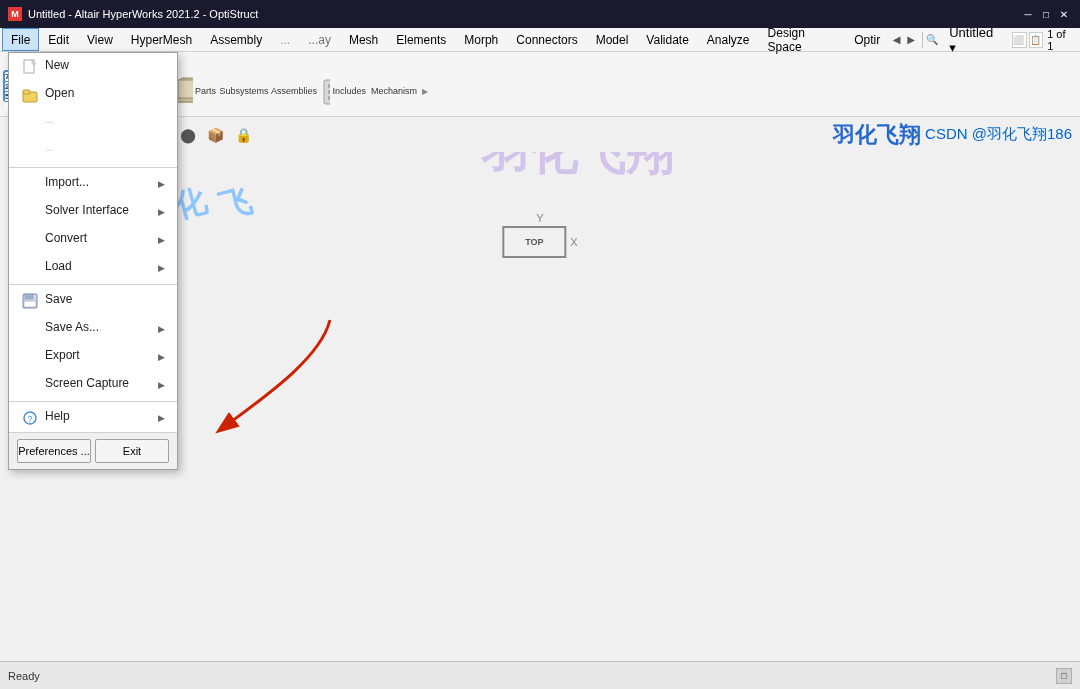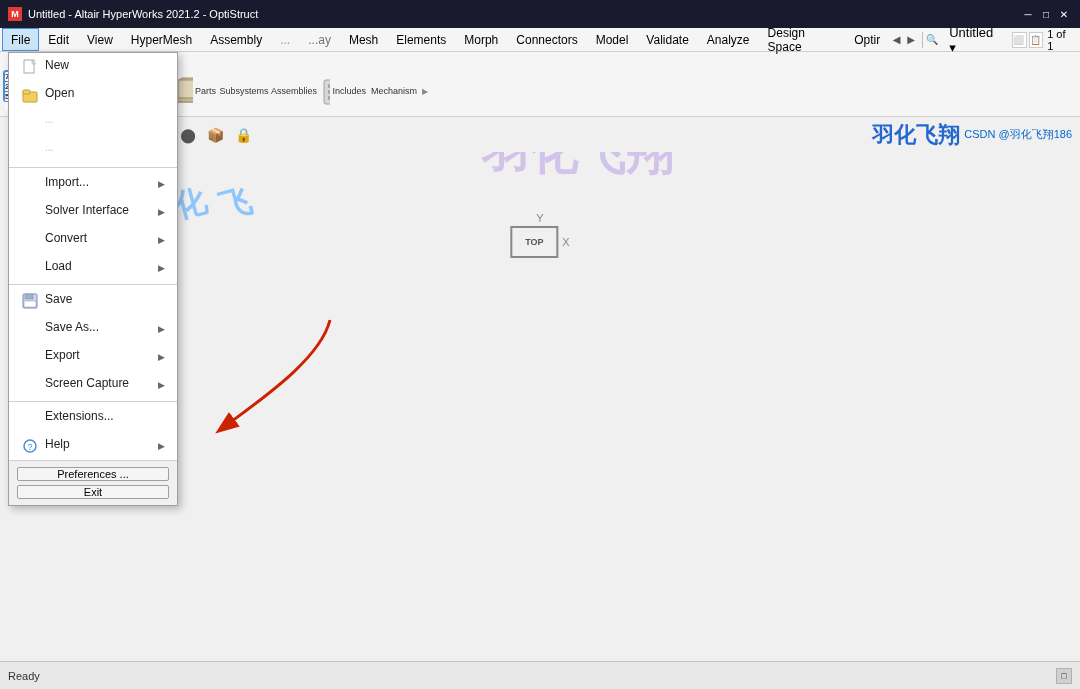--- a/index.html
+++ b/index.html
@@ -226,21 +226,20 @@
       height: 1px;
       background: #d0d0d0;
       margin: 2px 0;
     }
     .dropdown-footer {
       display: flex;
       gap: 4px;
       padding: 6px 8px;
       border-top: 1px solid #d0d0d0;
       background: #f0f0f0;
-      flex-direction: column;
     }
     .footer-btn {
       flex: 1;
       height: 24px;
       border: 1px solid #a0a0a0;
       background: #f5f5f5;
       cursor: pointer;
       font-size: 11px;
       display: flex;
       align-items: center;
@@ -461,39 +460,39 @@
       <span style="display:inline-block;transform:rotate(-15deg);margin-right:4px;">羽</span>
       <span style="display:inline-block;transform:rotate(-15deg);margin-right:4px;">化</span>
       <span style="display:inline-block;transform:rotate(-15deg);">飞</span>
     </div>
 
     <div class="watermark" style="top:35%;left:50%;transform:translate(-30%,-50%);">羽化飞翔</div>
 
     <div style="position:absolute;top:60px;left:50%;transform:translateX(-50%);">
       <div style="font-size:11px;color:#888;text-align:center;margin-bottom:2px;">Y</div>
       <div style="display:flex;align-items:center;gap:0;">
-        <div style="width:48px;height:32px;border:2px solid #888;background:#f0f0f0;display:flex;align-items:center;justify-content:center;font-size:9px;font-weight:bold;color:#555;">TOP</div>
+        <div style="width:64px;height:32px;border:2px solid #888;background:#f0f0f0;display:flex;align-items:center;justify-content:center;font-size:9px;font-weight:bold;color:#555;">TOP</div>
         <div style="font-size:11px;color:#888;margin-left:4px;">X</div>
       </div>
     </div>
 
     <div style="position:absolute;bottom:0;left:0;right:0;height:36px;background:#f0f0f0;border-top:1px solid #d0d0d0;display:flex;align-items:center;padding:0 8px;gap:4px;">
       <div class="bottom-tool-icon">👁</div>
       <div class="bottom-tool-icon">⚙</div>
       <div class="bottom-tool-icon">🔗</div>
       <div class="bottom-tool-icon">📌</div>
       <div class="bottom-tool-icon">🚫</div>
       <div class="bottom-tool-icon">✦</div>
       <div class="bottom-tool-icon">⬤</div>
       <div class="bottom-tool-icon">📦</div>
       <div class="bottom-tool-icon">🔒</div>
       <div style="flex:1;"></div>
 
       <div style="font-size:22px;font-weight:bold;color:rgba(0,80,200,0.85);">羽化飞翔</div>
-      <div style="font-size:11px;color:#0066cc;">CSDN @羽化飞翔186</div>
+      <div style="font-size:15px;color:#0066cc;">CSDN @羽化飞翔186</div>
     </div>
   </div>
 </div>
 
 <div class="status-bar">
   <span>Ready</span>
   <div class="status-right">
     <div class="status-icon">□</div>
   </div>
 </div>
@@ -606,26 +605,20 @@
     <div class="dropdown-item">
       <div class="dropdown-item-left">
         <div class="item-icon"></div>
         <span>Screen Capture</span>
       </div>
       <span class="dropdown-arrow">▶</span>
     </div>
 
     <div class="dropdown-separator"></div>
 
-    <div class="dropdown-item">
-      <div class="dropdown-item-left">
-        <div class="item-icon"></div>
-        <span>Extensions...</span>
-      </div>
-    </div>
 
     <div class="dropdown-item">
       <div class="dropdown-item-left">
         <div class="item-icon">
           <svg width="16" height="16">
             <circle cx="8" cy="8" r="6" fill="none" stroke="#4a90d9" stroke-width="1.5"></circle>
             <text x="8" y="12" text-anchor="middle" font-size="9" fill="#4a90d9">?</text>
           </svg>
         </div>
         <span>Help</span>

